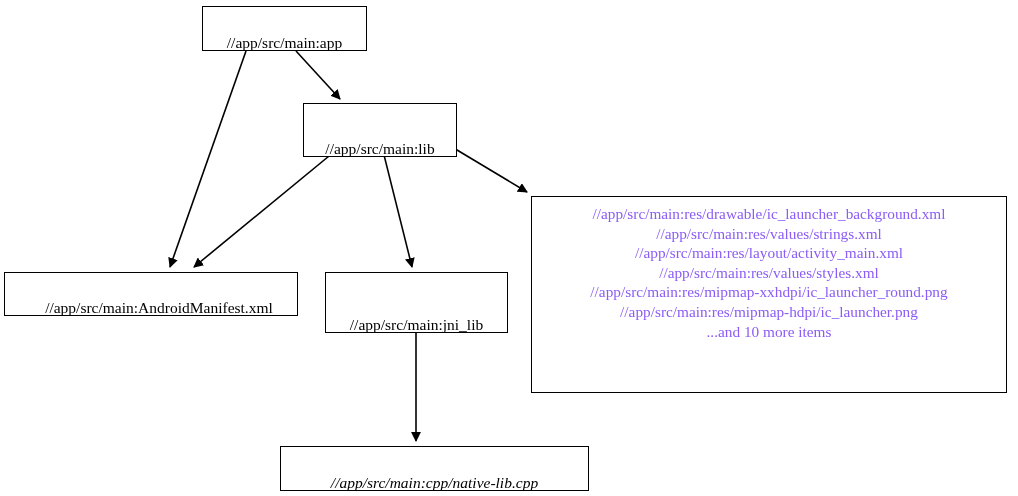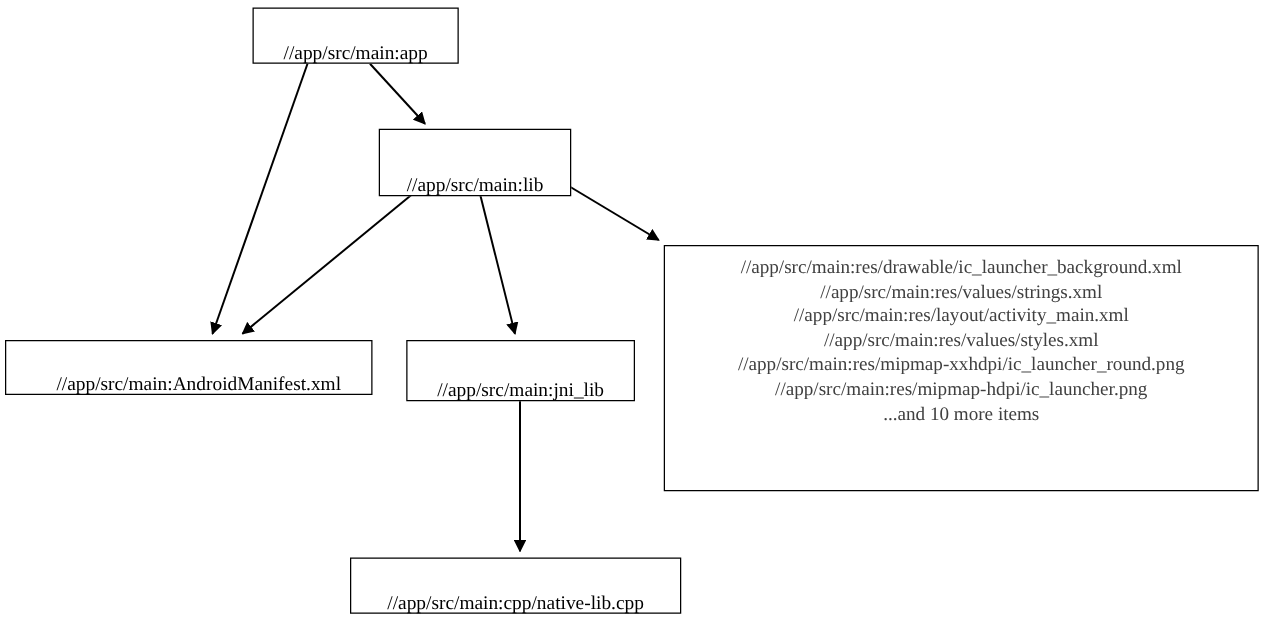--- a/index.html
+++ b/index.html
@@ -42,21 +42,21 @@
   .node-multiline {
     display: block;
     text-align: center;
     padding: 7px 6px 6px 6px;
     width: 100%;
   }
   .res-line {
     font-size: 15.3px;
     line-height: 19.6px;
     white-space: nowrap;
-    color: #404040;
+    color: #8b5cf6;
     text-align: center;
   }
 </style>
 </head>
 <body>
 
 <div id="canvas">
 
   <svg id="edge-layer" viewBox="0 0 1018 496" width="1018" height="496">
     <defs>
@@ -80,25 +80,25 @@
   </div>
 
   <div class="node" style="left:303px; top:103px; width:154px; height:54px;">
     <span class="node-label">//app/src/main:lib</span>
   </div>
 
   <div class="node" style="left:4px; top:272px; width:294px; height:44px;padding-left:16px;">
     <span class="node-label">//app/src/main:AndroidManifest.xml</span>
   </div>
 
-  <div class="node" style="left:325px; top:272px; width:183px; height:49px;">
+  <div class="node" style="left:325px; top:272px; width:183px; height:61px;">
     <span class="node-label">//app/src/main:jni_lib</span>
   </div>
 
-  <div class="node" style="left:280px; top:446px; width:265px; height:45px;">
+  <div class="node" style="left:280px; top:446px; width:309px; height:45px;font-style:italic;">
     <span class="node-label">//app/src/main:cpp/native-lib.cpp</span>
   </div>
 
   <div class="node" style="left:531px; top:196px; width:476px; height:197px; align-items:flex-start;">
     <div class="node-multiline">
       <div class="res-line">//app/src/main:res/drawable/ic_launcher_background.xml</div>
       <div class="res-line">//app/src/main:res/values/strings.xml</div>
       <div class="res-line">//app/src/main:res/layout/activity_main.xml</div>
       <div class="res-line">//app/src/main:res/values/styles.xml</div>
       <div class="res-line">//app/src/main:res/mipmap-xxhdpi/ic_launcher_round.png</div>

